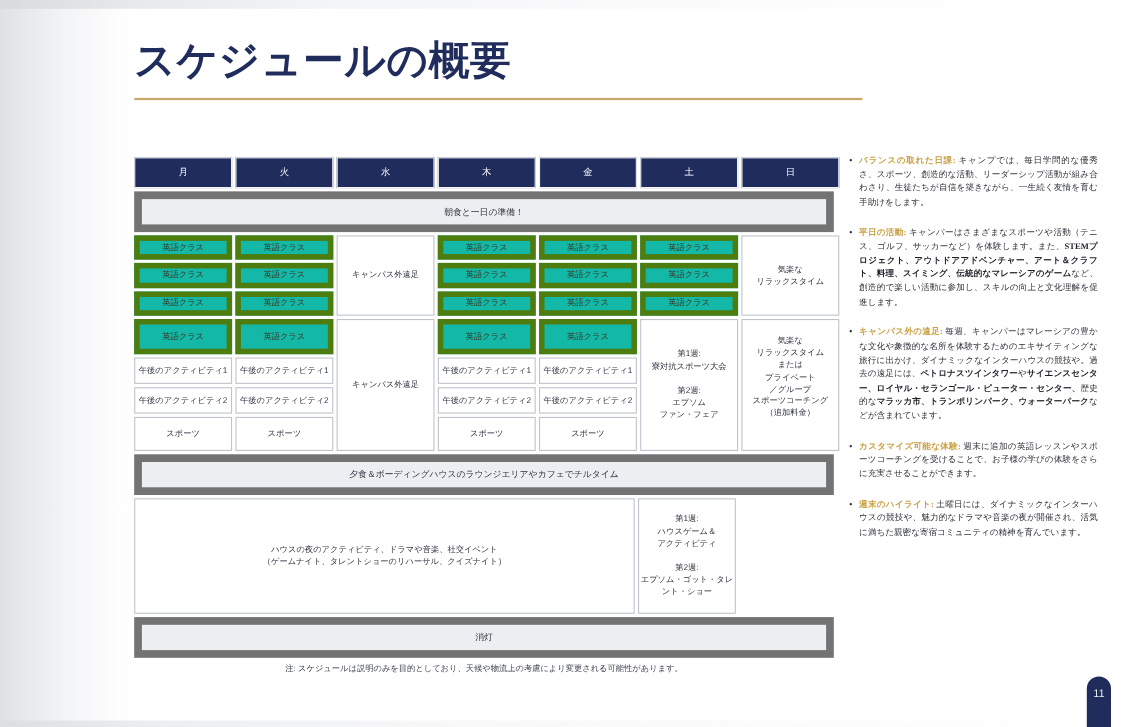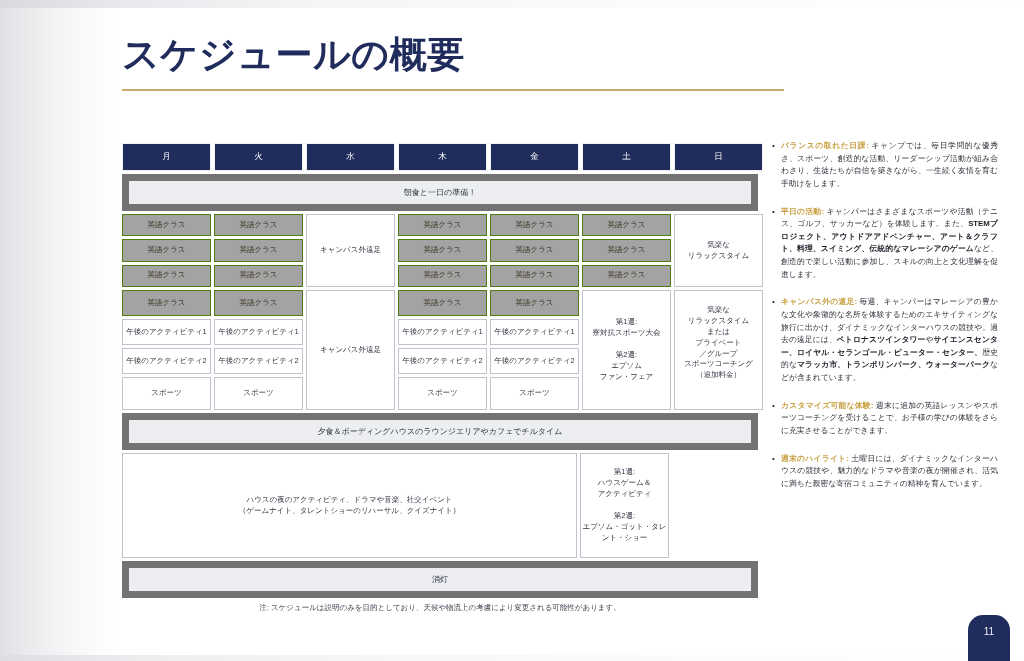--- a/index.html
+++ b/index.html
@@ -63,47 +63,47 @@
   .blockrow{display:flex;width:636px;margin-bottom:3px;align-items:stretch;}
   .cellbox{
     box-sizing:border-box;
     border:1px solid #bfc3cc;
     background:#ffffff;
     font-size:7.5px;color:#2f3340;
     display:flex;align-items:center;justify-content:center;
     text-align:center;line-height:1.45;
     padding:2px 1px;
   }
-  .tan{background:#a3a3a3;border:1px solid #4d7c0f;color:#3a3322;}
+  .tan{background:#14b8a6;border:5px solid #4d7c0f;color:#3a3322;}
   .stack{display:flex;flex-direction:column;gap:3px;flex:0 0 89px;width:89px;}
   .stack .cellbox{flex:1 1 0;min-height:0;}
   .span-cell{box-sizing:border-box;}
   .note{
     width:636px;text-align:center;font-size:7.5px;color:#3a3f4c;
     margin-top:5px;line-height:1.4;
   }
   
   #bullets{
     position:absolute;left:772px;top:140px;width:226px;
   }
   .bullet{
     display:flex;margin-bottom:15px;
     font-size:7.8px;line-height:1.62;color:#2c2f38;
     text-align:justify;
   }
   .dot{
     flex:0 0 9px;color:#2c2f38;font-size:8px;line-height:1.62;
   }
-  .btext{flex:1 1 auto;}
+  .btext{flex:1 1 auto;font-family:Liberation Serif, serif;}
   .bhead{color:#c9a042;font-weight:bold;}
   .bb{font-weight:bold;color:#1c1f28;}
   
   #page-num{
     position:absolute;right:14px;bottom:0px;
-    width:42px;height:46px;
+    width:22px;height:46px;
     background:#1f2c5c;
     border-radius:15px 15px 0 0;
     color:#e9ecf4;font-size:10px;
     display:flex;align-items:center;justify-content:center;
     padding-bottom:14px;box-sizing:border-box;
   }
 </style>
 </head>
 <body>
 

